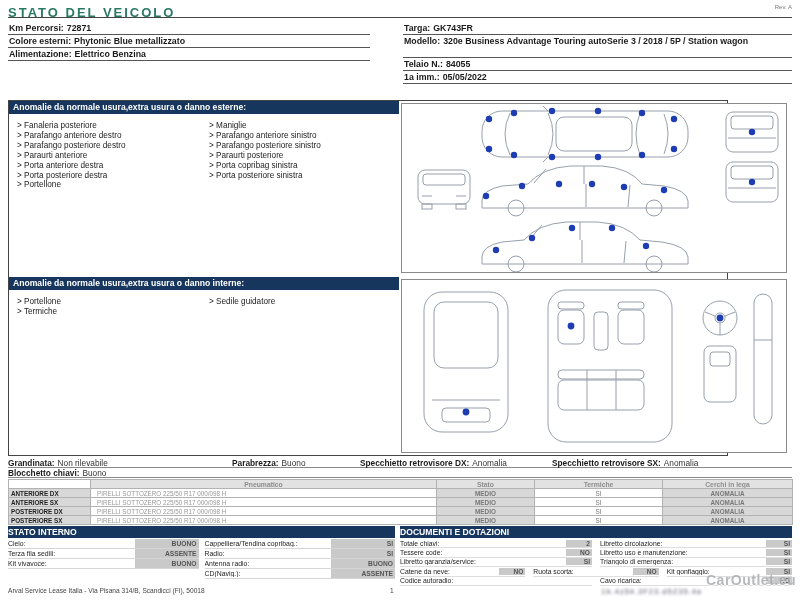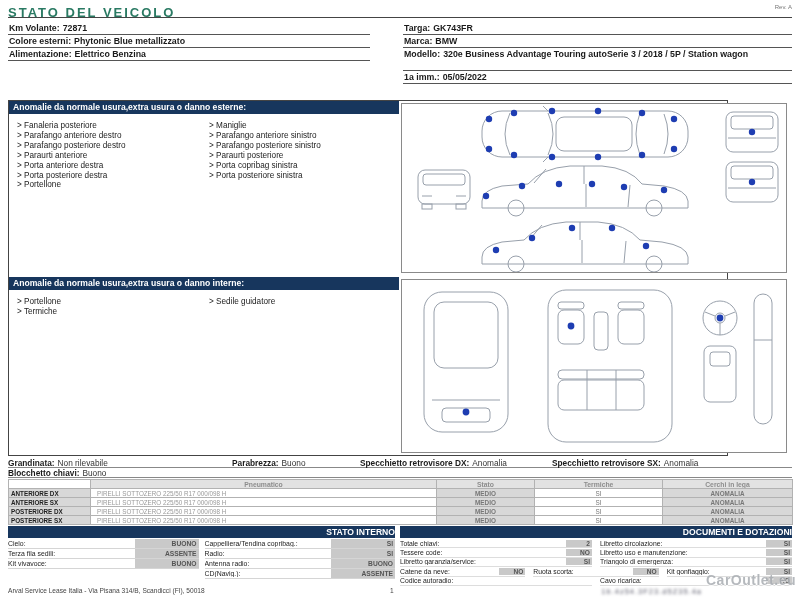--- a/index.html
+++ b/index.html
@@ -52,21 +52,21 @@
   td.pos{background:#d8d8d8;font-size:6.3px;font-weight:bold;color:#222;padding-left:2px;text-align:left;}
   td.tire{color:#999;font-size:6.3px;padding-left:6px;text-align:left;}
   td.stato{background:#d8d8d8;color:#777;font-size:6.4px;text-align:center;font-weight:bold;}
   td.term{color:#777;font-size:6.4px;text-align:center;}
   td.cerchi{background:#d8d8d8;color:#777;font-size:6.3px;text-align:center;font-weight:bold;}
 
   
   .panel{position:absolute;top:526px;}
   .stato-panel{left:8px;width:387px;}
   .docs-panel{left:400px;width:392px;}
-  .panelbar{height:12px;background:#17365d;color:#fff;font-weight:bold;font-size:8.6px;text-align:right;line-height:12px;}
+  .panelbar{height:12px;background:#17365d;color:#fff;font-weight:bold;font-size:8.6px;text-align:left;line-height:12px;}
   .pbody{display:flex;gap:6px;padding-top:1px;}
   .pcol{flex:1;}
   .spr{display:flex;align-items:center;height:10px;border-bottom:1px solid #d5d5d5;}
   .spr .sl{flex:1;font-size:6.9px;color:#222;white-space:nowrap;overflow:hidden;}
   .spr .sv{width:64px;background:#c9c9c9;font-size:6.7px;color:#555;font-weight:bold;text-align:right;padding:1px 2px;}
   .docrows{padding-top:1px;}
   .docrow{display:flex;gap:8px;height:9.4px;align-items:stretch;}
   .dpair{flex:1;display:flex;align-items:center;border-bottom:1px solid #ddd;min-width:0;}
   .dpair .dl{flex:1;font-size:6.8px;color:#222;white-space:nowrap;overflow:hidden;}
   .dpair .dv{width:26px;background:#c9c9c9;font-size:6.6px;color:#555;font-weight:bold;text-align:right;padding:0 2px;}
@@ -86,39 +86,39 @@
 
 <div class="page">
 
   <div class="hdr">
     <span class="title">STATO DEL VEICOLO</span>
     <span class="rev">Rev. A</span>
   </div>
 
   <div class="info info-left">
     <div class="inforow">
-      <span class="lbl">Km Volante:</span><span class="val">72871</span>
+      <span class="lbl">Km Percorsi:</span><span class="val">72871</span>
     </div>
     <div class="inforow">
       <span class="lbl">Colore esterni:</span><span class="val">Phytonic Blue metallizzato</span>
     </div>
     <div class="inforow">
       <span class="lbl">Alimentazione:</span><span class="val">Elettrico Benzina</span>
     </div>
   </div>
 
   <div class="info info-right">
     <div class="inforow">
       <span class="lbl">Targa:</span><span class="val">GK743FR</span>
-    </div>
-    <div class="inforow">
-      <span class="lbl">Marca:</span><span class="val">BMW</span>
     </div>
     <div class="inforow tall">
       <span class="lbl">Modello:</span><span class="val">320e Business Advantage Touring autoSerie 3 / 2018 / 5P / Station wagon</span>
+    </div>
+    <div class="inforow">
+      <span class="lbl">Telaio N.:</span><span class="val">84055</span>
     </div>
     <div class="inforow">
       <span class="lbl">1a imm.:</span><span class="val">05/05/2022</span>
     </div>
   </div>
 
   <div class="mainbox">
 
     <div class="secbar ext-bar">
       <span>Anomalie da normale usura,extra usura o danno esterne:</span>

